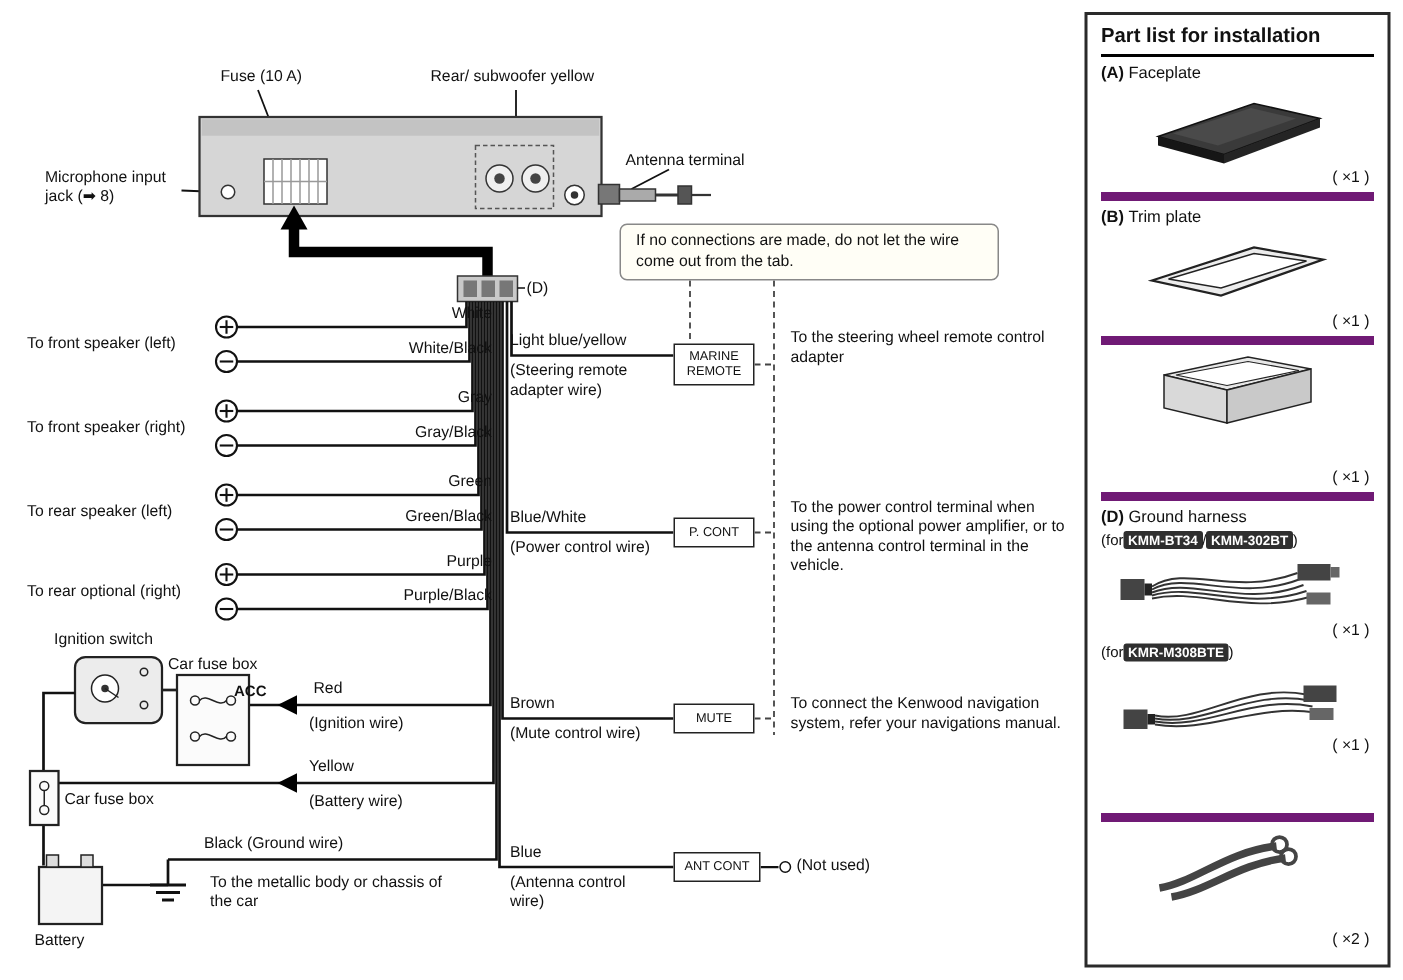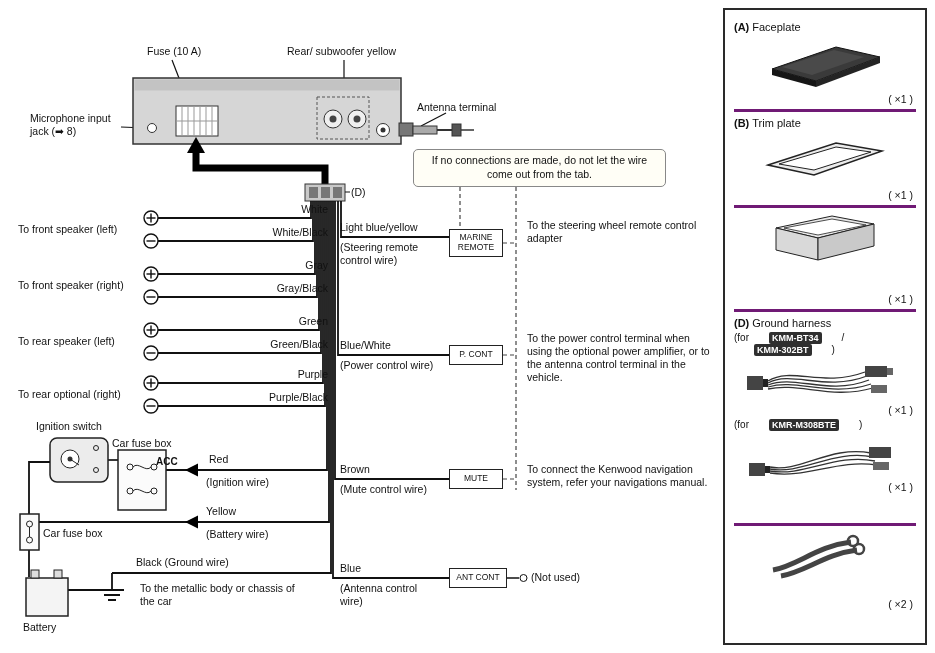--- a/index.html
+++ b/index.html
@@ -4,30 +4,30 @@
 <style>
   *{box-sizing:border-box;margin:0;padding:0}
   html,body{width:935px;height:653px}
   body{position:relative;font-family:"Liberation Sans",sans-serif;background:#fff;color:#111;overflow:hidden}
   svg.layer{position:absolute;left:0;top:0}
   .lbl{position:absolute;font-size:10.5px;line-height:1.25;white-space:nowrap}
   .wrap{white-space:normal}
   .rt{text-align:right}
   .bold{font-weight:bold}
   .tagbox{position:absolute;border:1.3px solid #222;background:#fff;display:flex;align-items:center;justify-content:center;text-align:center;font-weight:normal;font-size:8.5px;line-height:1.15;padding:1px}
-  .note{position:absolute;border:1px solid #888;border-radius:5px;background:#fffef6;display:flex;align-items:center;justify-content:center;text-align:center;font-size:10.5px;line-height:1.3;padding:2px 10px}
+  .note{position:absolute;border:1px solid #888;border-radius:5px;background:#fffef6;display:flex;align-items:center;justify-content:center;text-align:left;font-size:10.5px;line-height:1.3;padding:2px 10px}
   .panel{position:absolute;left:723px;top:8px;width:204px;height:637px;border:2px solid #2a2a2a;background:#fff;padding:6px 9px 0 9px}
   .panel-title{font-size:13.5px;font-weight:bold;border-bottom:2px solid #000;padding-bottom:5px}
-  .sec{position:relative;border-bottom:3px solid #701a75}
+  .sec{position:relative;border-bottom:6px solid #701a75}
   .sec.last{border-bottom:none}
   .part-head{font-size:11px;padding-top:5px}
   .part-letter{font-weight:bold;margin-right:3px}
   .part-qty{position:absolute;right:3px;bottom:4px;font-size:10.5px}
   .qty-r{text-align:right;font-size:10.5px;padding-right:3px}
-  .badge{background:#2f2f2f;color:#fff;font-size:9px;font-weight:bold;padding:1px 3px;border-radius:2px;margin:0 20px;display:inline-block}
+  .badge{background:#2f2f2f;color:#fff;font-size:9px;font-weight:bold;padding:1px 3px;border-radius:2px;margin:0 0;display:inline-block}
   .forline{font-size:10px;margin-top:3px}
   .part-img{display:block;margin:2px auto 0}
 </style>
 </head>
 <body>
 
 <svg class="layer" width="935" height="653" xmlns="http://www.w3.org/2000/svg">
 
   <g stroke="#111" fill="none" stroke-width="1.2">
     <line x1="172" y1="60" x2="189" y2="104"></line>
@@ -192,21 +192,21 @@
 <div class="lbl rt" style="left:200px;top:203px;width:128px">White</div>
 <div class="lbl rt" style="left:200px;top:226px;width:128px">White/Black</div>
 <div class="lbl rt" style="left:200px;top:259px;width:128px">Gray</div>
 <div class="lbl rt" style="left:200px;top:282px;width:128px">Gray/Black</div>
 <div class="lbl rt" style="left:200px;top:315px;width:128px">Green</div>
 <div class="lbl rt" style="left:200px;top:338px;width:128px">Green/Black</div>
 <div class="lbl rt" style="left:200px;top:368px;width:128px">Purple</div>
 <div class="lbl rt" style="left:200px;top:391px;width:128px">Purple/Black</div>
 
 <div class="lbl" style="left:340px;top:221px">Light blue/yellow</div>
-<div class="lbl wrap" style="left:340px;top:241px;width:102px">(Steering remote control wire)</div>
+<div class="lbl wrap" style="left:340px;top:241px;width:102px">(Steering remote adapter wire)</div>
 <div class="tagbox" style="left:449px;top:229px;width:54px;height:28px">MARINE REMOTE</div>
 <div class="lbl wrap" style="left:527px;top:219px;width:190px">To the steering wheel remote control adapter</div>
 
 <div class="lbl" style="left:340px;top:339px">Blue/White</div>
 <div class="lbl wrap" style="left:340px;top:359px;width:106px">(Power control wire)</div>
 <div class="tagbox" style="left:449px;top:345px;width:54px;height:20px">P. CONT</div>
 <div class="lbl wrap" style="left:527px;top:332px;width:190px">To the power control terminal when using the optional power amplifier, or to the antenna control terminal in the vehicle.</div>
 
 <div class="lbl" style="left:340px;top:463px">Brown</div>
 <div class="lbl wrap" style="left:340px;top:483px;width:106px">(Mute control wire)</div>
@@ -224,20 +224,21 @@
 <div class="lbl" style="left:209px;top:453px">Red</div>
 <div class="lbl" style="left:206px;top:476px">(Ignition wire)</div>
 <div class="lbl" style="left:206px;top:505px">Yellow</div>
 <div class="lbl" style="left:206px;top:528px">(Battery wire)</div>
 <div class="lbl" style="left:43px;top:527px">Car fuse box</div>
 <div class="lbl" style="left:136px;top:556px">Black (Ground wire)</div>
 <div class="lbl wrap" style="left:140px;top:582px;width:170px">To the metallic body or chassis of the car</div>
 <div class="lbl" style="left:23px;top:621px">Battery</div>
 
 <div class="panel">
+  <div class="panel-title">Part list for installation</div>
 
   <div class="sec" style="height:96px">
     <div class="part-head"><span class="part-letter">(A)</span><span>Faceplate</span></div>
     <svg class="part-img" width="130" height="56" xmlns="http://www.w3.org/2000/svg">
       <polygon points="12,34 76,12 120,22 56,46" fill="#3a3a3a" stroke="#111"></polygon>
       <polygon points="12,34 56,46 56,52 12,40" fill="#161616"></polygon>
       <polygon points="56,46 120,22 120,28 56,52" fill="#242424"></polygon>
       <polygon points="22,32 74,15 104,22 52,40" fill="#4a4a4a"></polygon>
     </svg>
     <div class="part-qty">( ×1 )</div>

